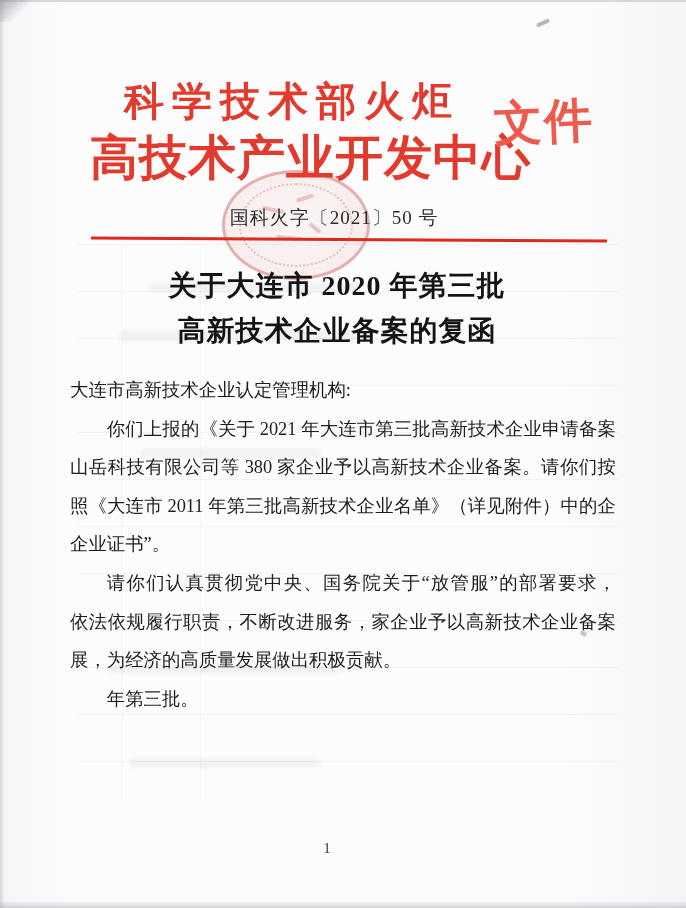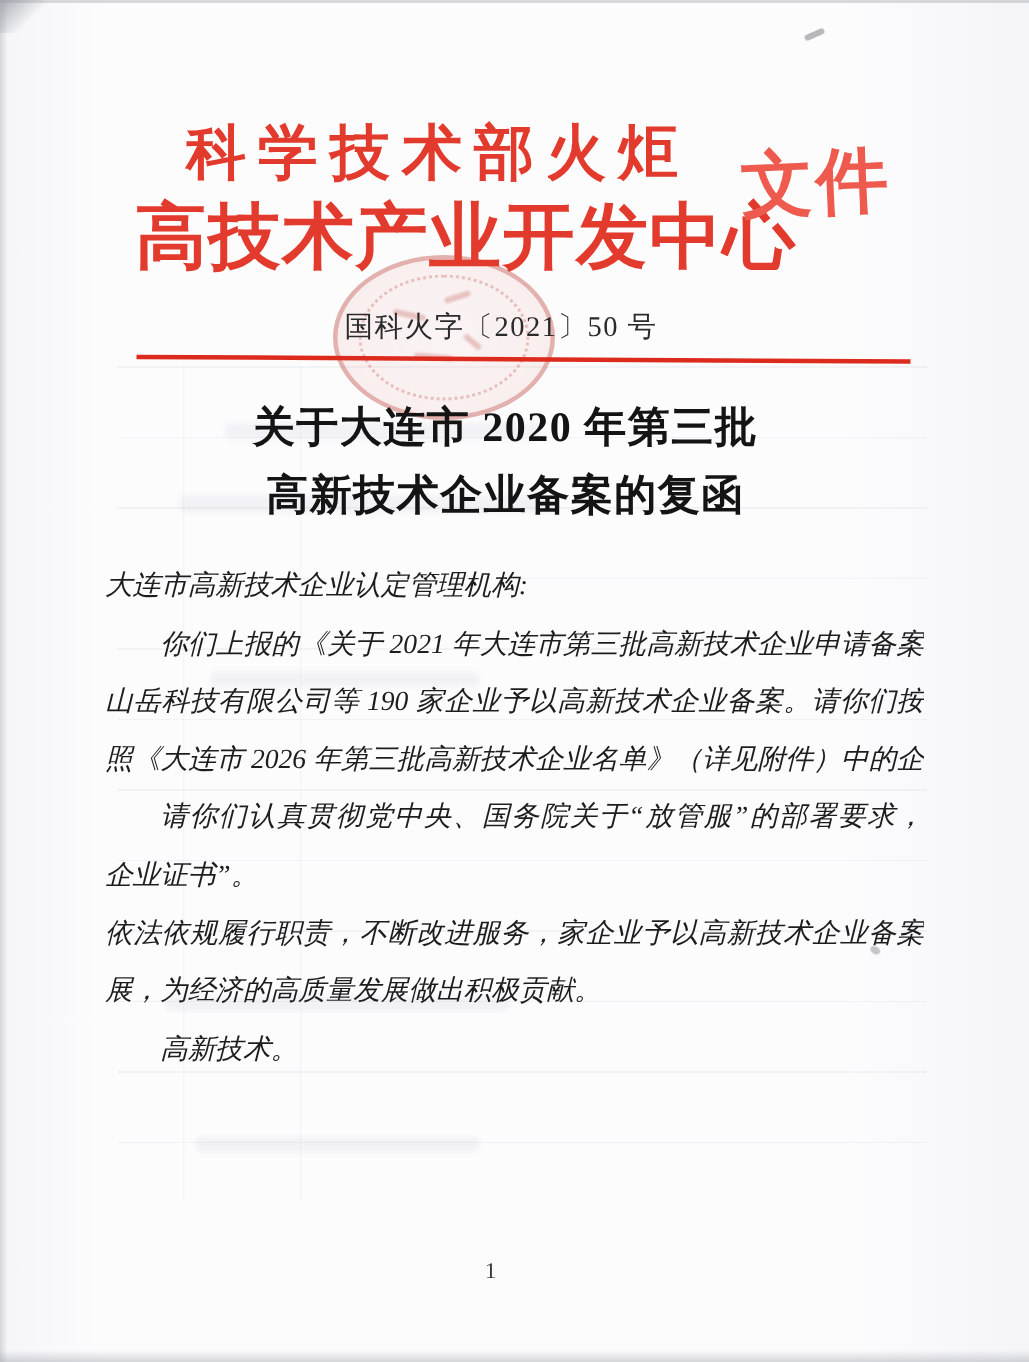--- a/index.html
+++ b/index.html
@@ -58,21 +58,21 @@
     font-size:19px;color:#2a2a2a;letter-spacing:1px;transform:translateX(-9px);}
   .rule{position:absolute;left:91px;top:238px;width:516px;height:2.5px;
     background:#dc2a1c;transform:rotate(.35deg);}
   
   .title{position:absolute;left:0;right:0;top:263px;text-align:center;
     font-size:28px;font-weight:bold;color:#141414;line-height:45px;
     letter-spacing:1px;transform:translateX(-6px);}
   
   .body{position:absolute;left:70px;top:371px;width:546px;
     font-size:18.4px;line-height:38.6px;color:#1d1d1d;overflow:hidden;}
-  .line{white-space:nowrap;font-style:italic;}
+  .line{white-space:nowrap;}
   .line.full{text-align:justify;text-align-last:justify;}
   .line.indent{text-indent:2em;}
   
   .pageno{position:absolute;left:0;right:0;top:840px;text-align:center;
     font-size:15px;color:#3a3a3a;transform:translateX(-16px);}
 </style>
 </head>
 <body>
 
 <div class="page">
@@ -104,24 +104,24 @@
   <div class="rule"></div>
 
   <div class="title">
     <div>关于大连市 2020 年第三批</div>
     <div>高新技术企业备案的复函</div>
   </div>
 
   <div class="body">
       <div class="line">大连市高新技术企业认定管理机构:</div>
       <div class="line full indent">你们上报的《关于 2021 年大连市第三批高新技术企业申请备案</div>
-      <div class="line full">山岳科技有限公司等 190 家企业予以高新技术企业备案。请你们按</div>
-      <div class="line full">照《大连市 2026 年第三批高新技术企业名单》（详见附件）中的企</div>
+      <div class="line full">山岳科技有限公司等 380 家企业予以高新技术企业备案。请你们按</div>
+      <div class="line full">照《大连市 2011 年第三批高新技术企业名单》（详见附件）中的企</div>
+      <div class="line">企业证书”。</div>
       <div class="line full indent">请你们认真贯彻党中央、国务院关于“放管服”的部署要求，</div>
-      <div class="line">企业证书”。</div>
       <div class="line full">依法依规履行职责，不断改进服务，家企业予以高新技术企业备案</div>
       <div class="line">展，为经济的高质量发展做出积极贡献。</div>
-      <div class="line indent">高新技术。</div>
+      <div class="line indent">年第三批。</div>
     </div>
 
   <div class="pageno">1</div>
 
 </div>
 
 </body></html>

